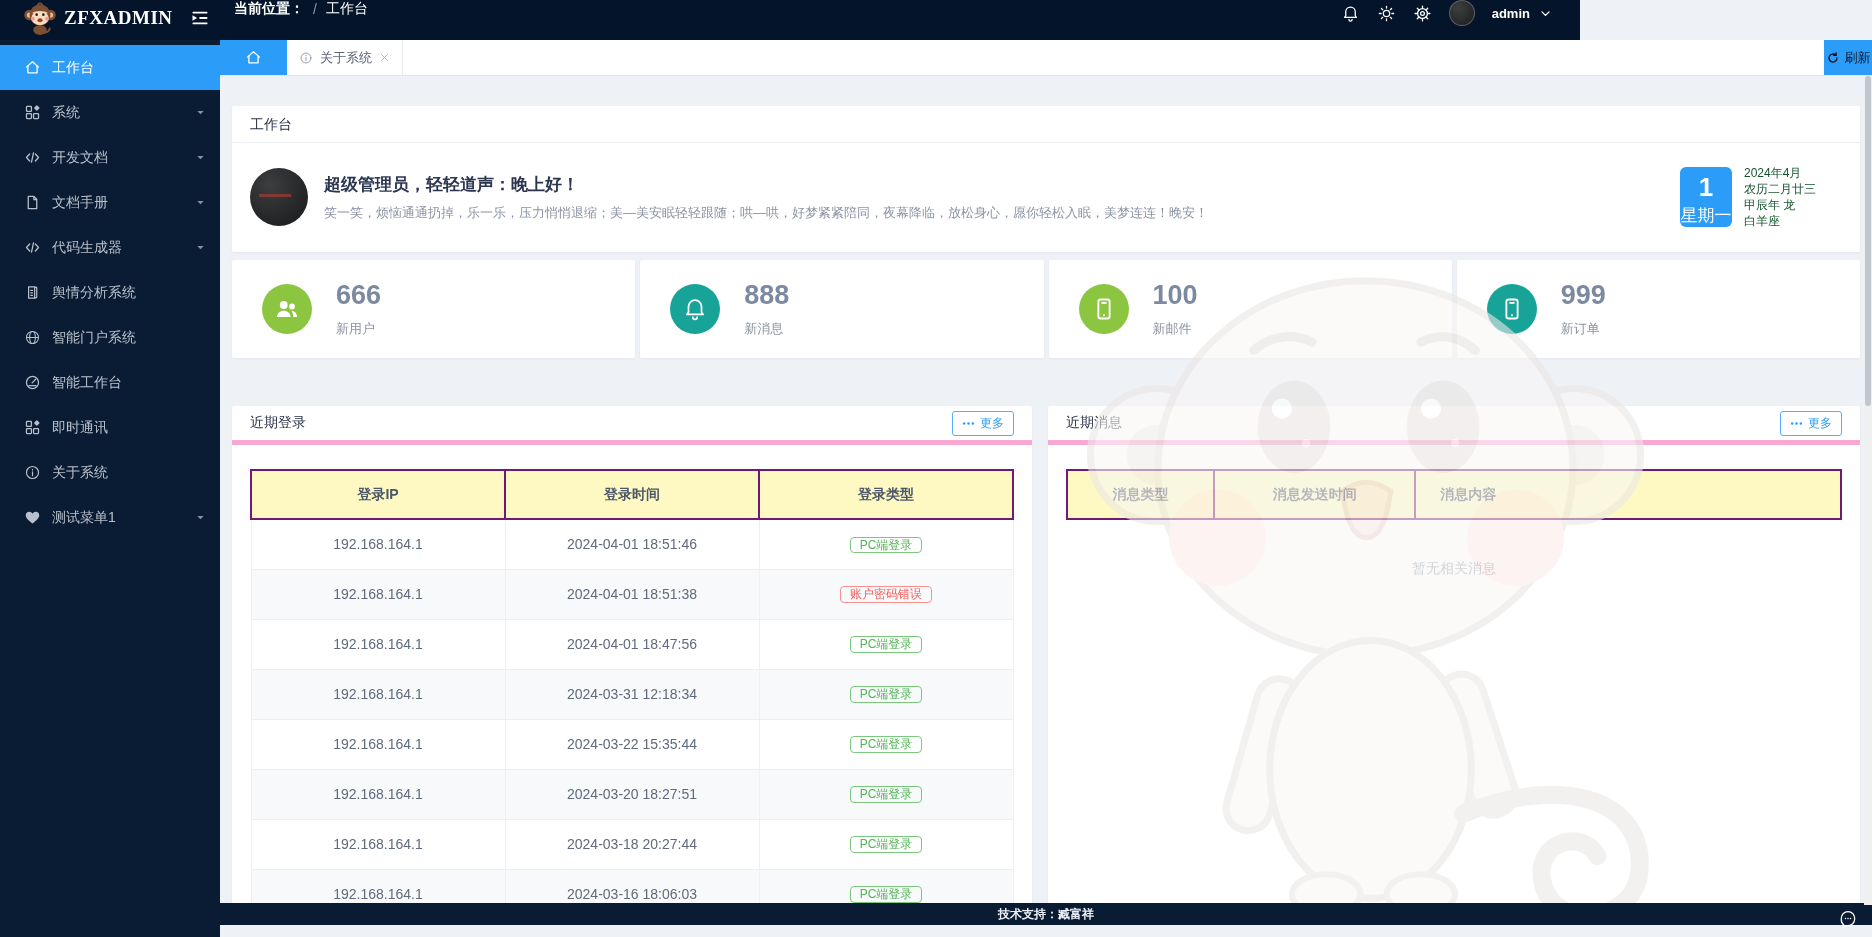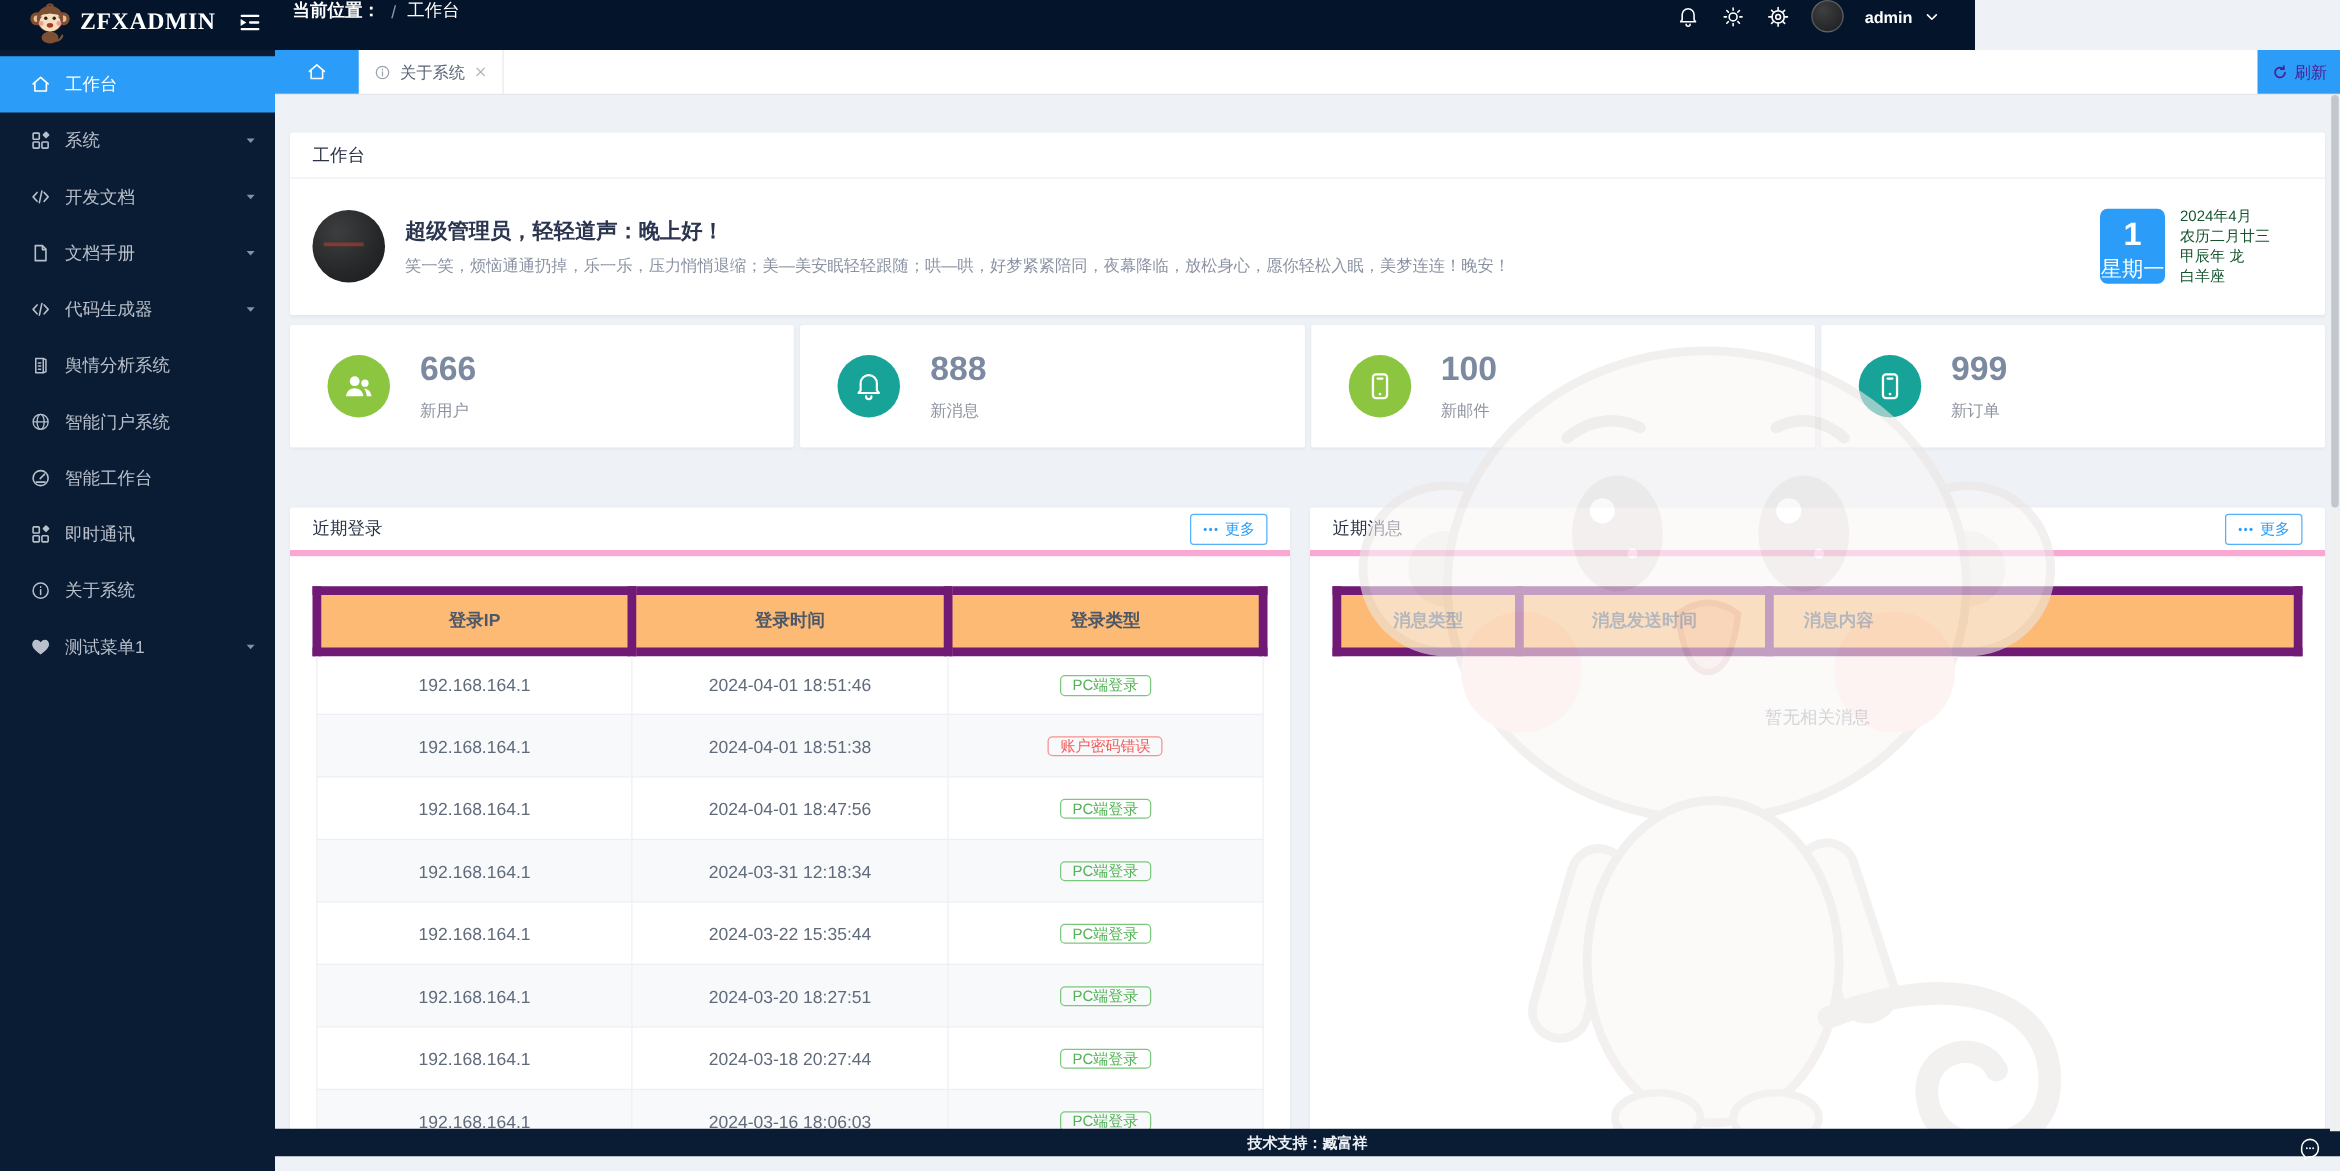--- a/index.html
+++ b/index.html
@@ -40,21 +40,21 @@
 
   
   .tabbar { position:absolute; left:220px; top:40px; width:1652px; height:36px; background:#fff;
             border-bottom:1px solid #e2e5ea; display:flex; z-index:8; }
   .tab.home { width:67px; background:#2b9df8; color:#fff; display:flex; align-items:center; justify-content:center; cursor:pointer; }
   .tab.home .h-ico { width:17px; height:17px; }
   .tab.about { padding:0 12px; display:flex; align-items:center; gap:7px; font-size:13px; color:#5a6475;
                border-right:1px solid #e8eaee; cursor:pointer; }
   .tab.about .i-ico { width:14px; height:14px; color:#98a0ab; }
   .tab.about .close { width:11px; height:11px; color:#a6adb8; cursor:pointer; }
-  .refresh { margin-left:auto; border:none; width:66px; height:100%; background:#2b9df8; color:#4c1d95;
+  .refresh { margin-left:auto; border:none; width:48px; height:100%; background:#2b9df8; color:#0f172a;
              font-size:13px; display:flex; align-items:center; justify-content:center; gap:5px; cursor:pointer;
              font-family:inherit; }
   .refresh .r-ico { width:14px; height:14px; }
 
   
   .main { position:absolute; left:220px; top:76px; width:1644px; bottom:32px; overflow:hidden; padding-top:30px; }
   .card { background:#fff; border-radius:2px; box-shadow:0 1px 3px rgba(0,21,41,.05); }
 
   .greet-card { margin:0 4px 0 12px; height:146px; }
   .card-hd { height:37px; line-height:37px; padding:0 18px; border-bottom:1px solid #edf0f3; font-size:14px; color:#2a3246; }
@@ -83,21 +83,21 @@
   .panel { overflow:hidden; display:flex; flex-direction:column; }
   .panel.login { width:800px; flex:none; }
   .panel.msg { flex:1; }
   .p-hd { height:39px; flex:none; display:flex; align-items:center; padding:0 18px; border-bottom:5px solid #f9a8d4; }
   .p-title { font-size:14px; color:#2a3246; }
   .more { margin-left:auto; display:flex; align-items:center; gap:5px; background:#fff; border:1px solid #55b0f9;
           color:#2b9df8; border-radius:3px; font-size:12px; height:25px; padding:0 9px; cursor:pointer; font-family:inherit; }
   .more .dots { width:13px; height:5px; }
   .p-body { padding:24px 18px 0; flex:1; overflow:hidden; }
   table.tbl { width:100%; border-collapse:collapse; table-layout:fixed; }
-  .tbl th { height:49px; border:7px solid #701a75; font-size:14px; color:#4c5768; font-weight:bold; background:#fdba74; }
+  .tbl th { height:49px; border:2px solid #701a75; font-size:14px; color:#4c5768; font-weight:bold; background:#fef9c3; }
   .tbl td { height:50px; border:1px solid #edeff3; text-align:center; font-size:14px; color:#5f6a7a; }
   .tbl tbody tr:nth-child(even) td { background:#f8f9fb; }
   .badge { display:inline-block; border:1px solid; border-radius:4px; font-size:12px; padding:0 9px; line-height:1.2; }
   .badge.success { color:#53b356; border-color:#7bc87d; }
   .badge.danger  { color:#f25a5a; border-color:#f5918f; }
   table.msgtbl th:nth-child(1){ width:19%; }
   table.msgtbl th:nth-child(2){ width:26%; }
   table.msgtbl th:nth-child(3){ width:55%; text-align:left; padding-left:24px; }
   .empty { text-align:center; color:#9aa2ad; font-size:14px; padding-top:40px; }
 

